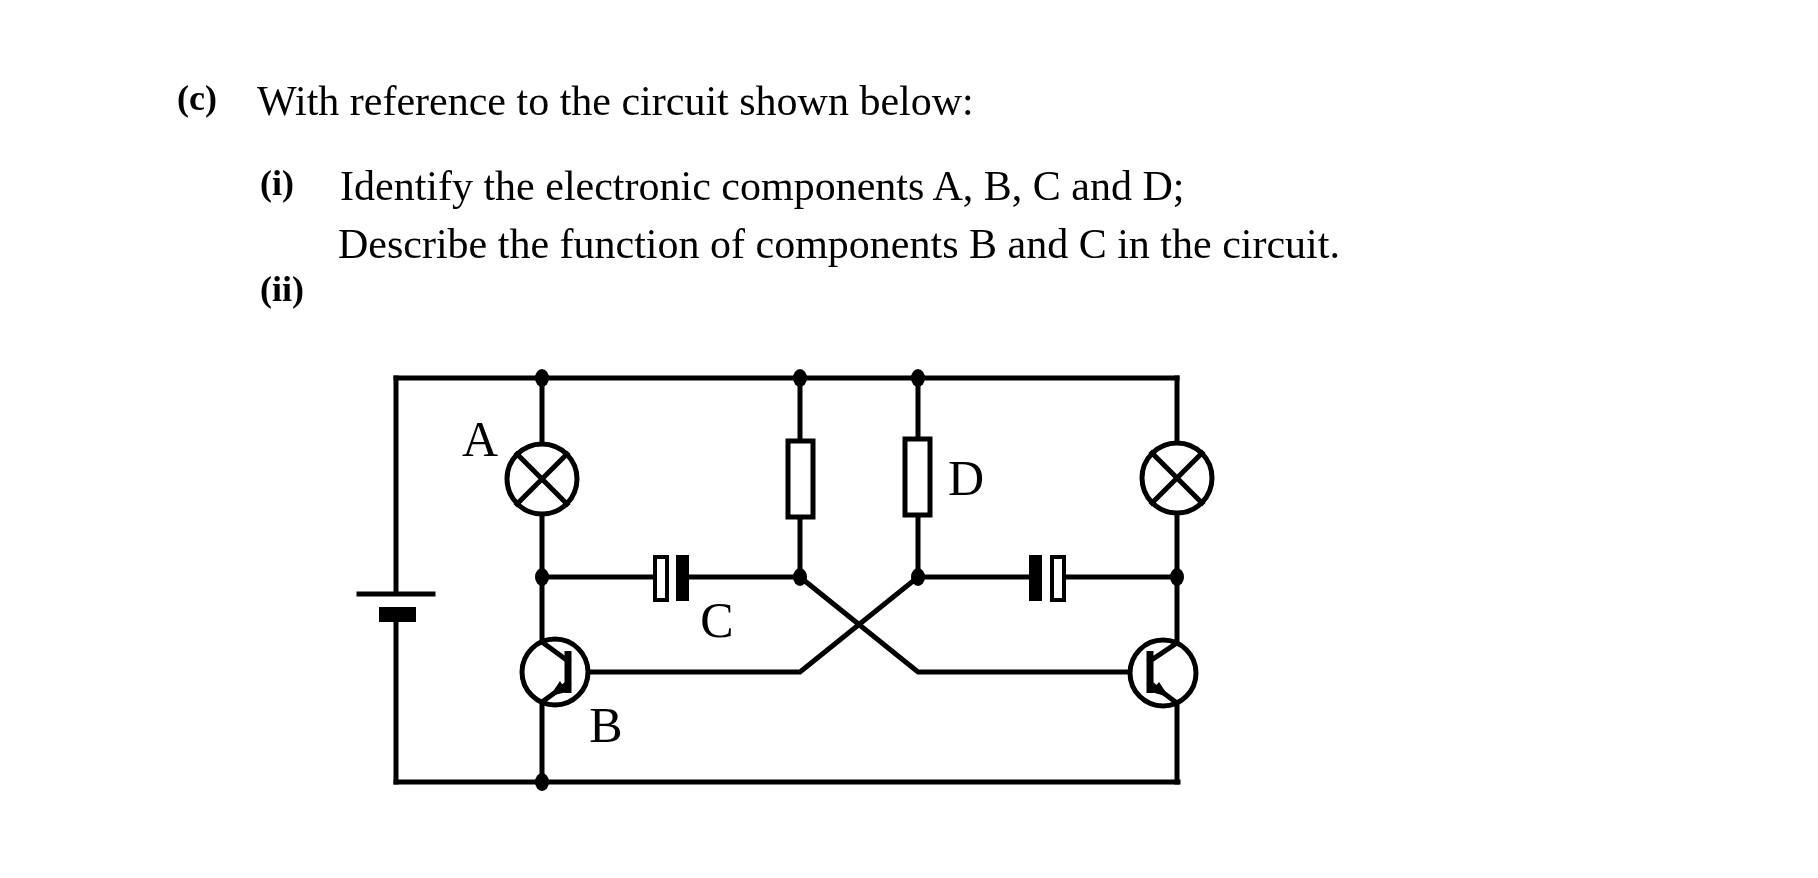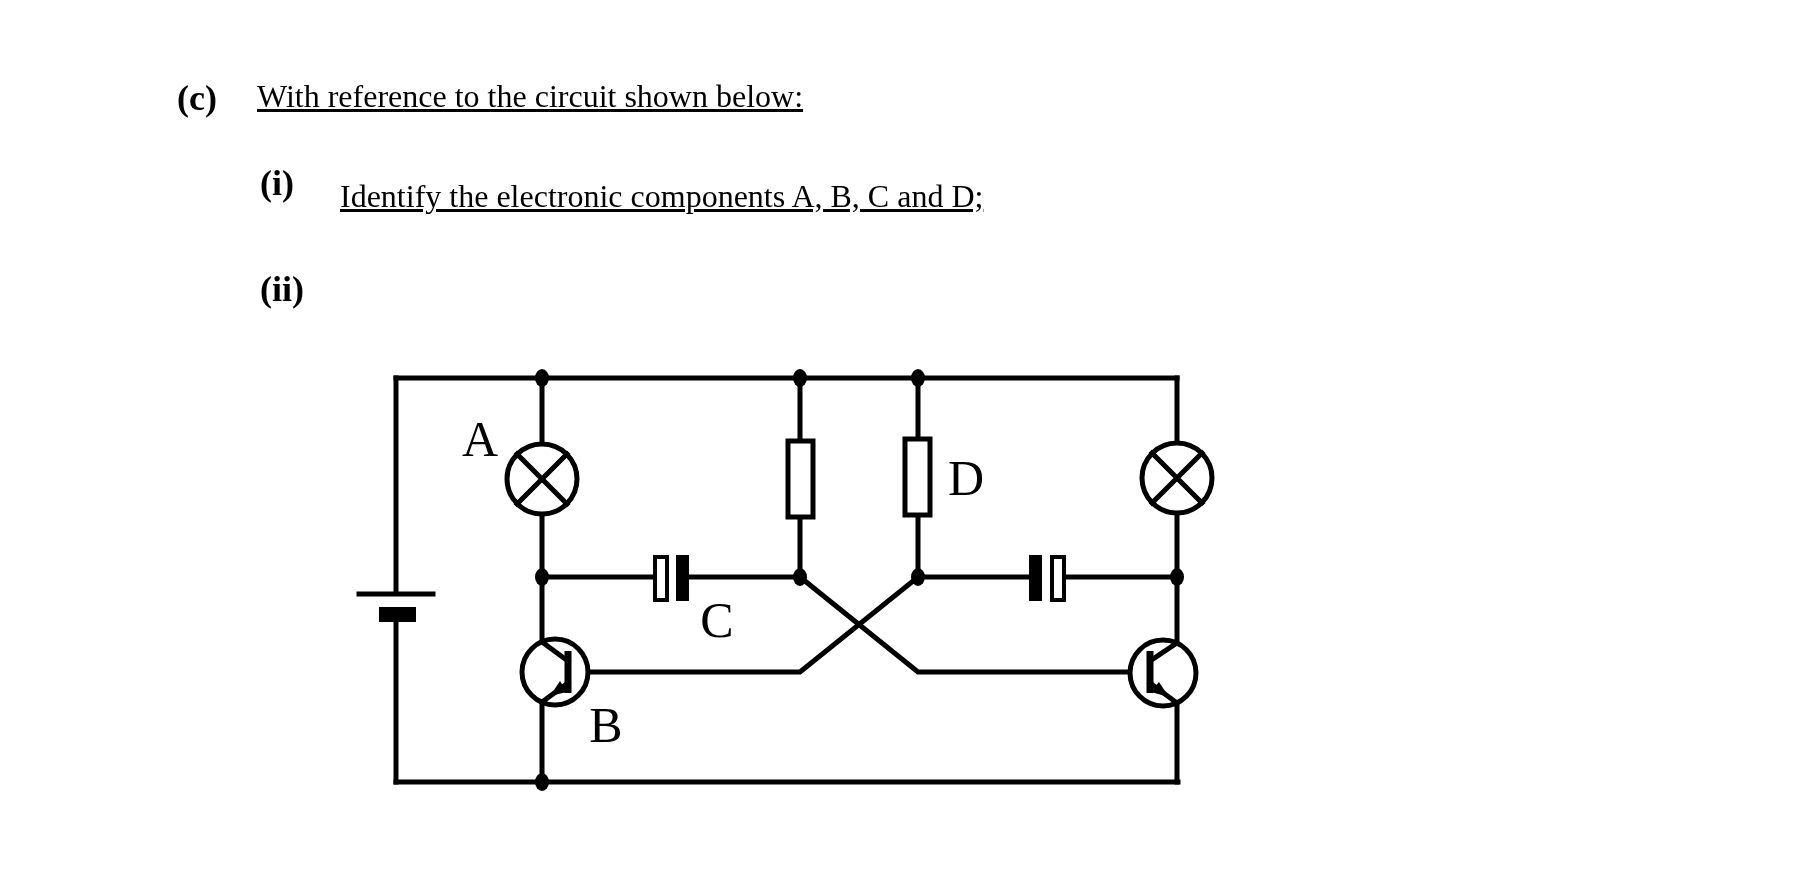--- a/index.html
+++ b/index.html
@@ -18,25 +18,24 @@
   }
   .q-label {
     position: absolute;
     font-size: 36px;
     font-weight: bold;
     white-space: nowrap;
     line-height: 1;
   }
   .q-text {
     position: absolute;
-    font-size: 32px;
+    font-size: 42px;
     font-weight: normal;
     white-space: nowrap;
     line-height: 1;
-    text-decoration: underline;
   }
   svg.circuit {
     position: absolute;
     left: 0;
     top: 0;
   }
   svg.circuit .wire {
     stroke: #000000;
     stroke-width: 5;
     fill: none;
@@ -70,23 +69,24 @@
 </style>
 </head>
 <body>
 
 <div class="page">
 
   <span class="q-label" style="left:177px; top:80px;">(c)</span>
   <span class="q-text" style="left:257px; top:80px;">With reference to the circuit shown below:</span>
 
   <span class="q-label" style="left:260px; top:165px;">(i)</span>
-  <span class="q-text" style="left:340px; top:180px;">Identify the electronic components A, B, C and D;</span>
+  <span class="q-text" style="left:340px; top:165px;">Identify the electronic components A, B, C and D;</span>
 
   <span class="q-label" style="left:260px; top:223px;margin-top:48px;">(ii)</span>
+  <span class="q-text" style="left:338px; top:223px;">Describe the function of components B and C in the circuit.</span>
 
   <svg class="circuit" width="1818" height="878" viewBox="0 0 1818 878">
 
     <g>
       <path class="wire" d="M396 378 H1177"></path>
     </g>
     <g>
       <path class="wire" d="M396 782 H1178"></path>
     </g>
     <g>

